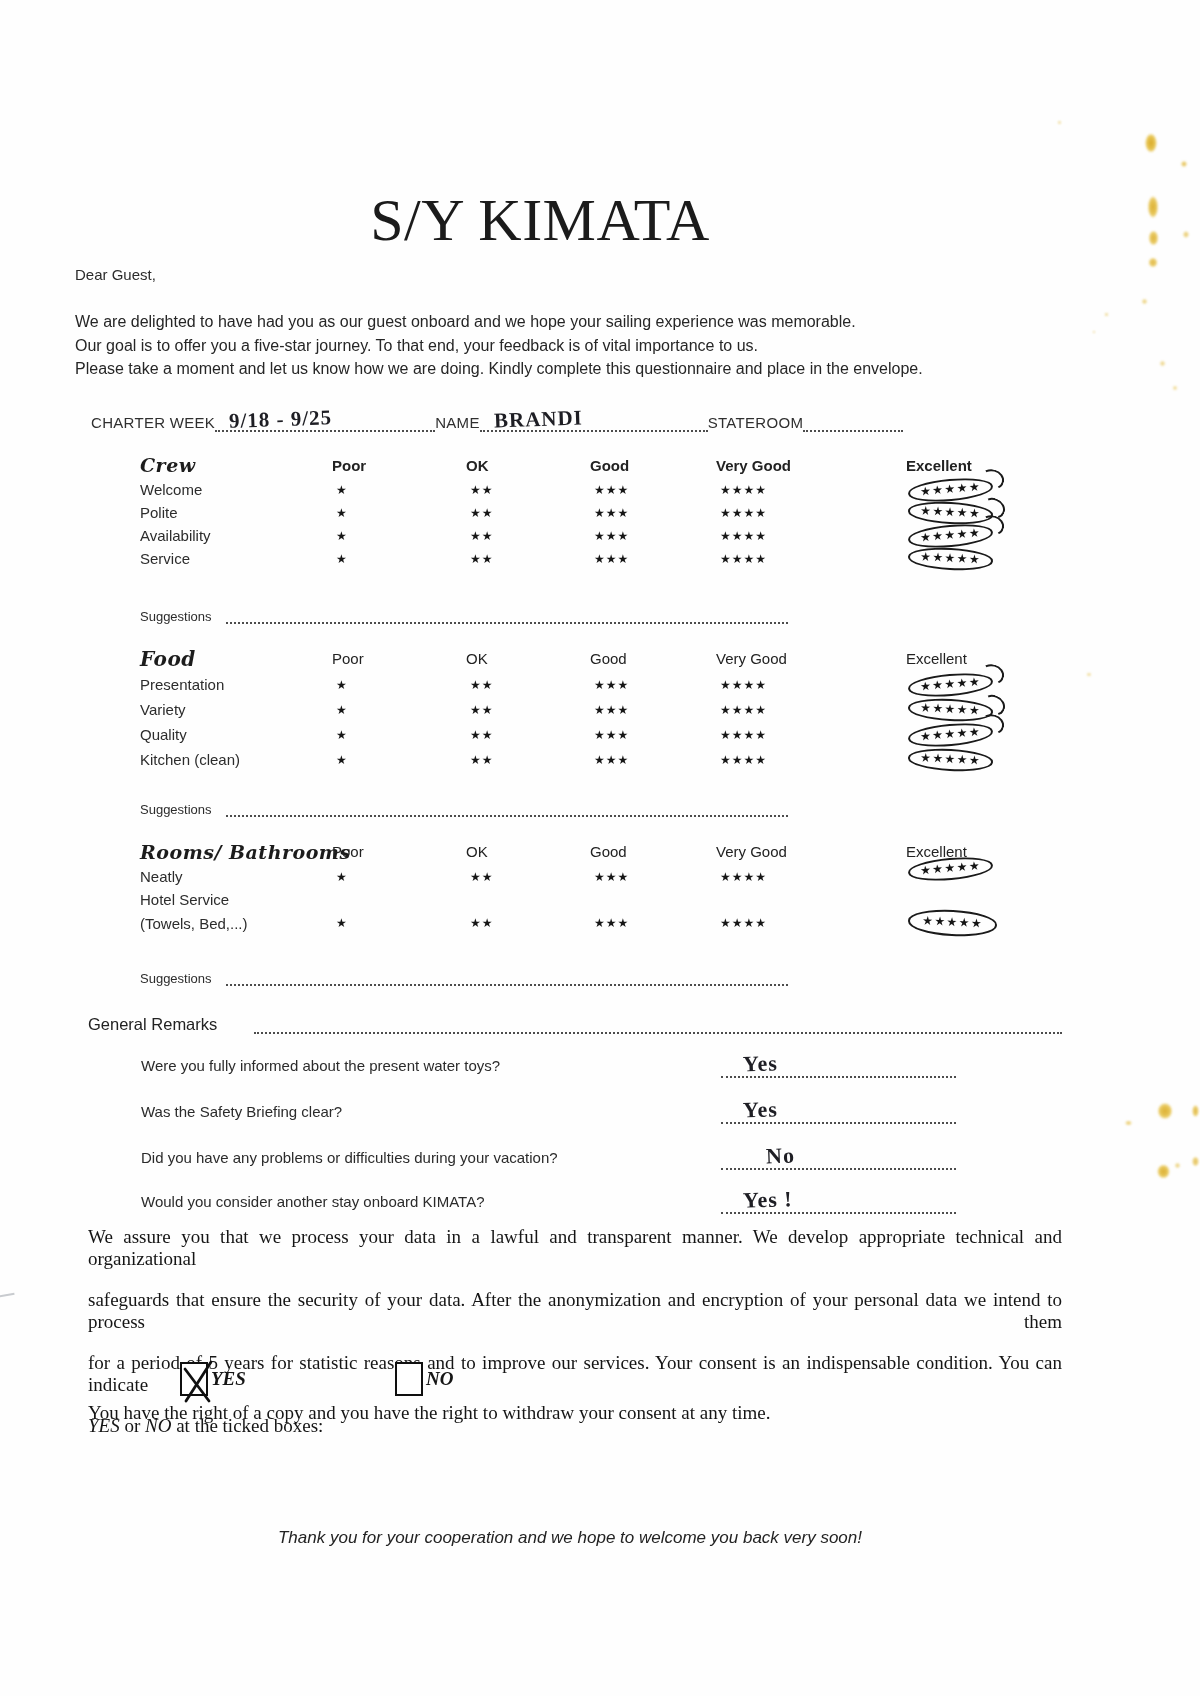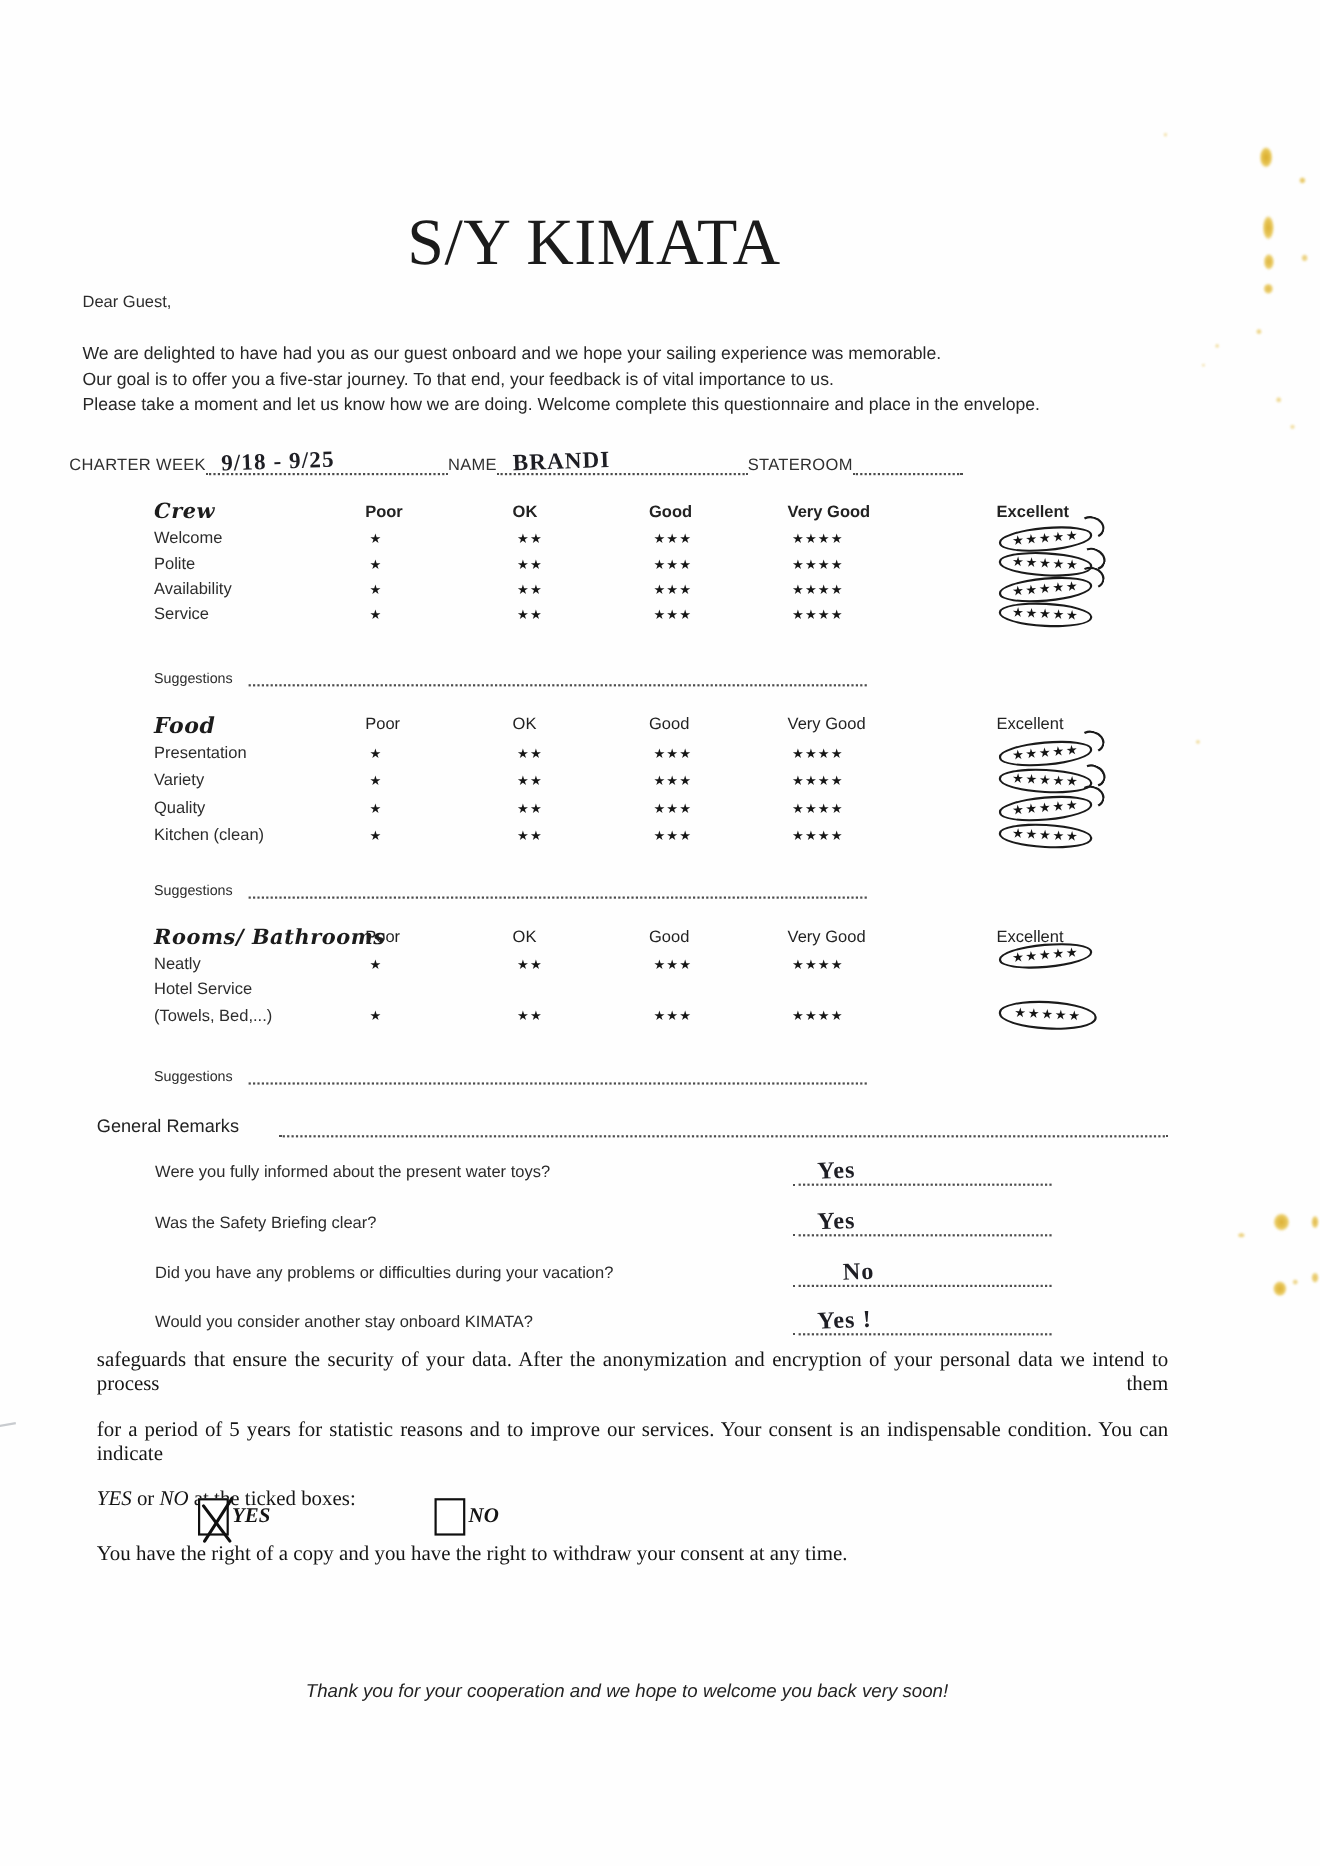--- a/index.html
+++ b/index.html
@@ -19,21 +19,21 @@
   }
 
   .body15 { font-size:15px; color:#2c2c2c; }
   .intro { top:310px; left:75px; width:900px; line-height:23.5px; }
   .dear { top:266px; left:75px; }
 
   
   .dots { border-bottom:2px dotted #4c4c4c; }
 
   
-  .charter-row { top:398px; left:63px; width:812px; height:34px; display:flex; align-items:flex-end;justify-content:space-between; }
+  .charter-row { top:398px; left:91px; width:812px; height:34px; display:flex; align-items:flex-end;justify-content:space-between; }
   .charter-row .lab { font-size:15px; color:#2f2f2f; letter-spacing:0.3px; padding-bottom:1px; }
   .fill-cell { position:relative; border-bottom:2px dotted #4c4c4c; height:100%; }
   .cw-cell { width:220px; }
   .nm-cell { width:228px; }
   .sr-cell { flex:1; }
 
   .handwriting {
     font-family:cursive; font-size:21px; color:#1e1e24; font-weight:600;
     transform:rotate(-2deg); display:inline-block; letter-spacing:1px;
   }
@@ -124,21 +124,21 @@
   <div class="stain" style="left:1155px;top:1162px;width:17px;height:19px;opacity:.9"></div>
   <div class="stain" style="left:1174px;top:1162px;width:7px;height:7px;opacity:.55"></div>
   <div class="stain" style="left:1191px;top:1155px;width:9px;height:13px;opacity:.7"></div>
   <div class="edge-mark"></div>
 
   <div class="abs title">S/Y KIMATA</div>
   <div class="abs dear body15">Dear Guest,</div>
   <div class="abs intro">
     <div>We are delighted to have had you as our guest onboard and we hope your sailing experience was memorable.</div>
     <div>Our goal is to offer you a five-star journey. To that end, your feedback is of vital importance to us.</div>
-    <div>Please take a moment and let us know how we are doing. Welcome complete this questionnaire and place in the envelope.</div>
+    <div>Please take a moment and let us know how we are doing. Kindly complete this questionnaire and place in the envelope.</div>
   </div>
 
   <div class="abs charter-row">
     <span class="lab">CHARTER WEEK</span>
     <span class="fill-cell cw-cell">
       <span class="handwriting">9/18 - 9/25</span>
     </span>
     <span class="lab">NAME</span>
     <span class="fill-cell nm-cell">
       <span class="handwriting">BRANDI</span>
@@ -304,20 +304,21 @@
       </span>
   </div>
   <div class="abs q-row" style="top:1180px">
     <span class="q-text">Would you consider another stay onboard KIMATA?</span>
     <span class="a-cell">
         <span class="handwriting">Yes !</span>
       </span>
   </div>
 
   <div class="abs privacy" style="top:1226px">
+    <div class="pline" style="margin-bottom:19px">We assure you that we process your data in a lawful and transparent manner. We develop appropriate technical and organizational</div>
     <div class="pline" style="margin-bottom:19px">safeguards that ensure the security of your data. After the anonymization and encryption of your personal data we intend to process them</div>
     <div class="pline" style="margin-bottom:19px">for a period of 5 years for statistic reasons and to improve our services. Your consent is an indispensable condition. You can indicate</div>
     <div class="pline4"><i>YES</i><span> or </span><i>NO</i><span> at the ticked boxes:</span></div>
   </div>
 
   <div class="abs cb-row" style="top:1362px">
     <span class="cb-wrap yes">
       <span class="cb">
         <svg width="40" height="48" viewBox="0 0 40 48">
           <line x1="9" y1="13" x2="33" y2="45" stroke="#101010" stroke-width="2.8" stroke-linecap="round"></line>

